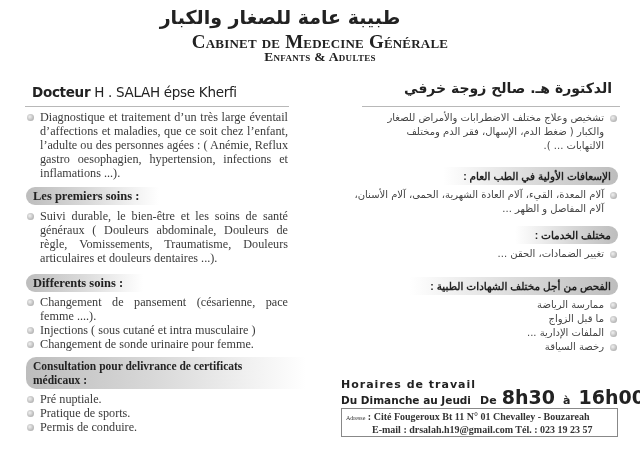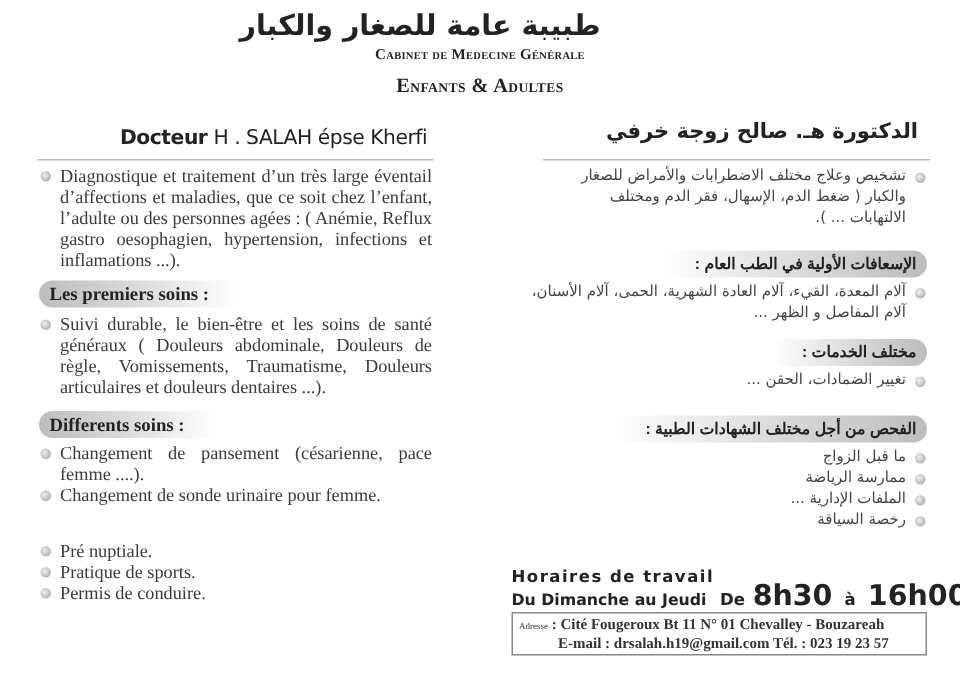--- a/index.html
+++ b/index.html
@@ -10,32 +10,32 @@
   }
   .abs { position: absolute; }
   .title-ar {
     top: 6px; left: 0; width: 560px; text-align: center;
     font-family: "DejaVu Sans", sans-serif; font-weight: bold;
     font-size: 19px; color: #222; direction: rtl; line-height: 22px;
   }
   .title-fr1 {
     top: 31px; left: 0; width: 640px; text-align: center;
     font-family: "Liberation Serif", serif; font-weight: bold;
-    font-size: 10px; letter-spacing: 0.2px; color: #222; font-variant: small-caps;
+    font-size: 19px; letter-spacing: 0.2px; color: #222; font-variant: small-caps;
   }
   .title-fr2 {
     top: 49px; left: 0; width: 640px; text-align: center;
     font-family: "Liberation Serif", serif; font-weight: bold;
     font-size: 13.5px; letter-spacing: 0.3px; color: #222; font-variant: small-caps;
   }
   .doc-fr {
     top: 84px; left: 32px; font-family: "DejaVu Sans", sans-serif;
     font-size: 13.5px; color: #222; letter-spacing: -0.3px;
   }
-  .doc-fr b { font-weight: bold; margin-left: 48px; }
+  .doc-fr b { font-weight: bold; }
   .doc-ar {
     top: 80px; right: 28px; font-family: "DejaVu Sans", sans-serif;
     font-weight: bold; font-size: 14px; color: #222; direction: rtl;
   }
   .rule { height: 1px; background: #b8b8b8; }
   .col-left { left: 26px; width: 262px; font-size: 12.2px; line-height: 14px; }
   .col-right {
     right: 22px; width: 264px; direction: rtl; text-align: right;
     font-family: "DejaVu Sans", sans-serif; font-size: 10px; line-height: 14px; color: #444;
   }
@@ -117,29 +117,31 @@
 
 <div class="abs col-left" style="top:274px;">
   <div class="hdr-left">Differents soins :</div>
   <ul style="margin-top:3px;">
     <li class="just">
       <span class="bullet"></span>
       <span>Changement de pansement (césarienne, pace femme ....).</span>
     </li>
     <li>
       <span class="bullet"></span>
+      <span>Injections ( sous cutané et intra musculaire )</span>
     </li>
     <li>
       <span class="bullet"></span>
       <span>Changement de sonde urinaire pour femme.</span>
     </li>
   </ul>
 </div>
 
 <div class="abs col-left" style="top:357px; width:280px;">
+  <div class="hdr-left" style="font-size:11.5px;">Consultation pour delivrance de certificats médicaux :</div>
   <ul style="margin-top:3px;">
     <li>
       <span class="bullet"></span>
       <span>Pré nuptiale.</span>
     </li>
     <li>
       <span class="bullet"></span>
       <span>Pratique de sports.</span>
     </li>
     <li>
@@ -176,25 +178,25 @@
       <span>تغيير الضمادات، الحقن ...</span>
     </li>
   </ul>
 </div>
 
 <div class="abs col-right" style="top:277px;">
   <div class="hdr-right">الفحص من أجل مختلف الشهادات الطبية :</div>
   <ul style="margin-top:3px;">
     <li>
       <span class="bullet"></span>
+      <span>ممارسة الرياضة</span>
+    </li>
+    <li>
+      <span class="bullet"></span>
       <span>ما قبل الزواج</span>
-    </li>
-    <li>
-      <span class="bullet"></span>
-      <span>ممارسة الرياضة</span>
     </li>
     <li>
       <span class="bullet"></span>
       <span>الملفات الإدارية ...</span>
     </li>
     <li>
       <span class="bullet"></span>
       <span>رخصة السياقة</span>
     </li>
   </ul>

